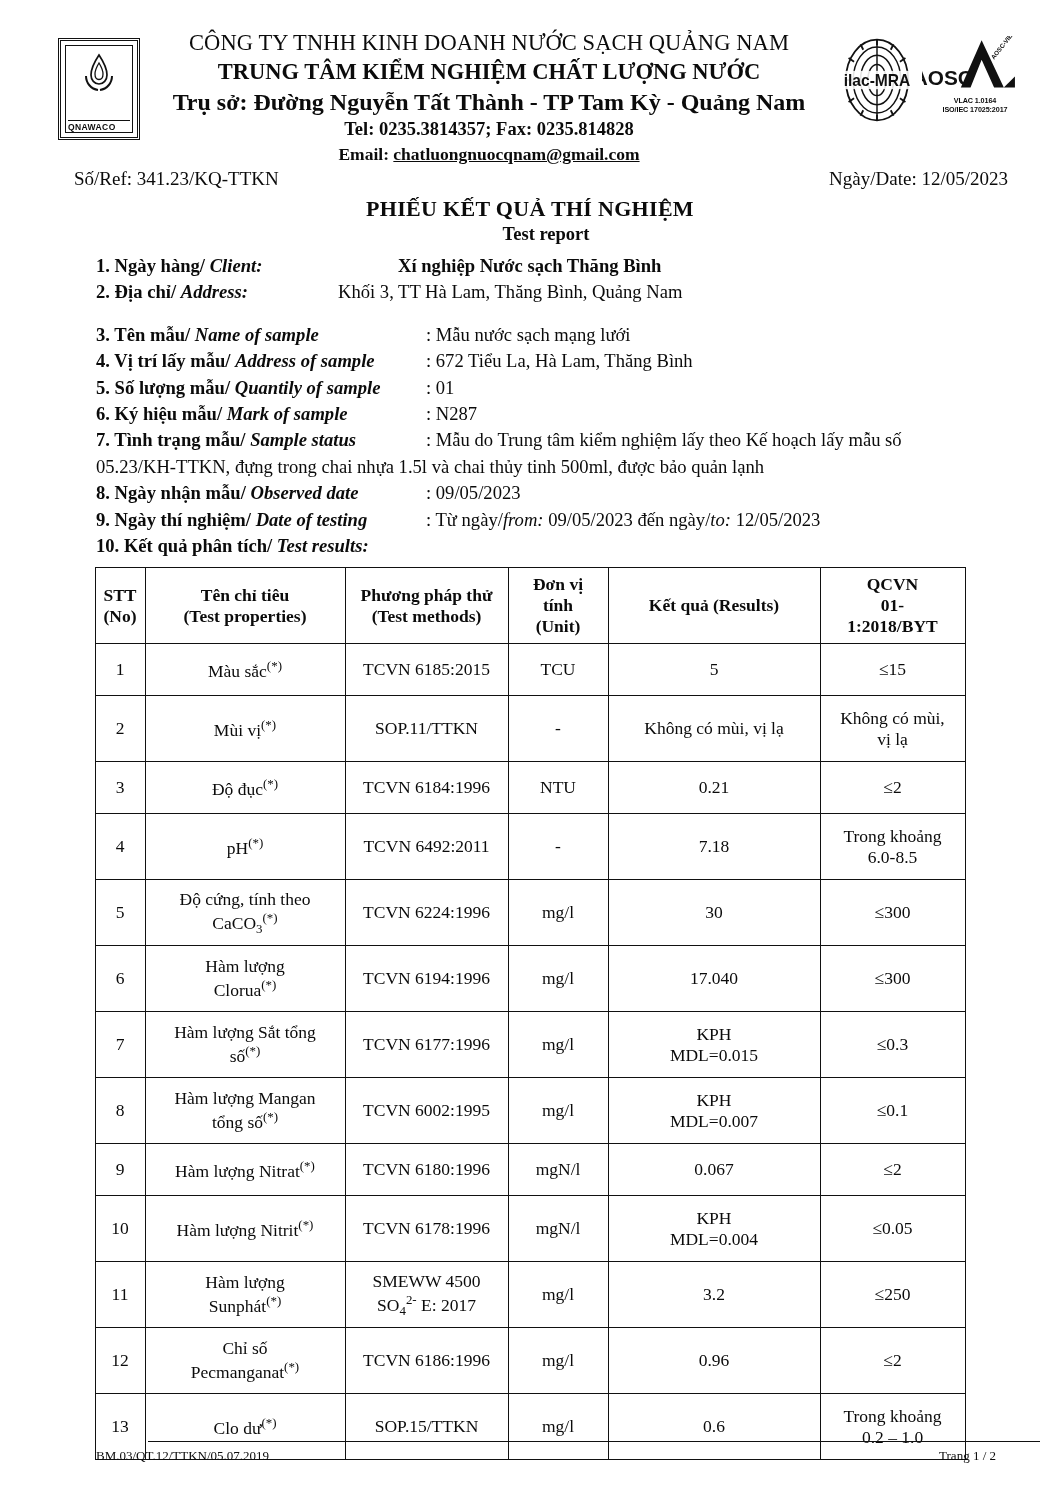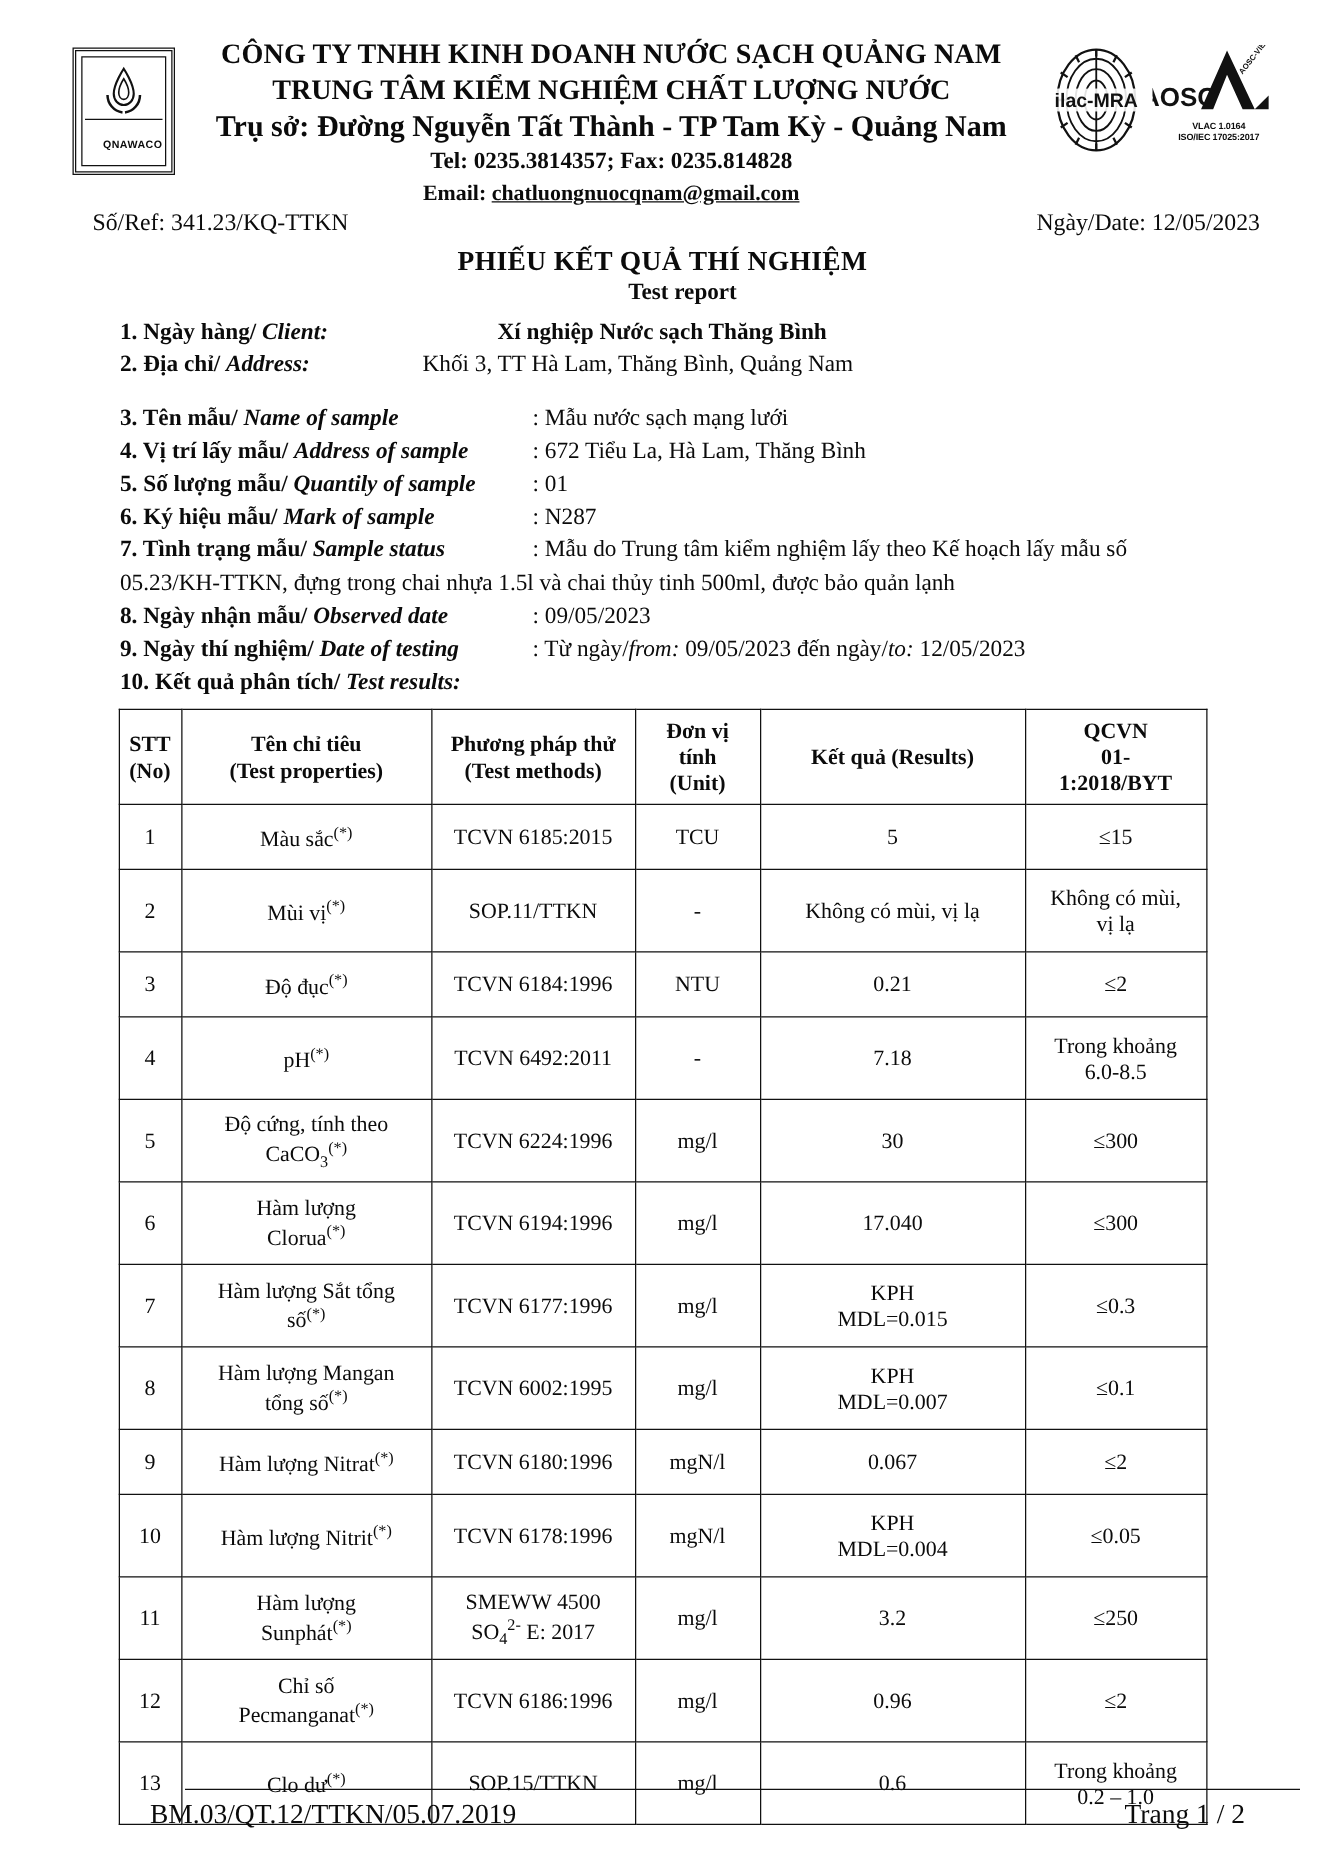--- a/index.html
+++ b/index.html
@@ -44,39 +44,39 @@
     border: 1.5px solid #111;
   }
   .logo-drop {
     position: relative;
     margin-top: 12px;
     width: 30px; height: 40px;
     z-index: 2;
   }
   .logo-name {
     position: absolute;
-    bottom: 17px; left: 7px; right: 7px;
-    text-align: right;
+    bottom: 5px; left: 7px; right: 7px;
+    text-align: left;
     font-family: "Liberation Sans", sans-serif;
     font-size: 8.5px;
     font-weight: 700;
     letter-spacing: .4px;
     border-top: 1.2px solid #111;
-    padding-top: 14px;
+    padding-top: 1px;
     z-index: 2;
   }
 
   .header-text {
     flex: 1;
     text-align: center;
     padding: 0 6px 0 4px;
     line-height: 1.18;
   }
   .h-line1 {
-    font-size: 22.5px; font-weight: 700; letter-spacing: .1px;
+    font-size: 22.5px; font-weight: 400; letter-spacing: .1px;
     white-space: nowrap;
   }
   .h-line2 {
     font-size: 22.5px; font-weight: 700; margin-top: 2px;
     white-space: nowrap;
   }
   .h-line3 {
     font-size: 24px; font-weight: 700; margin-top: 3px;
     white-space: nowrap;
   }
@@ -185,22 +185,21 @@
     padding: 0 64px 0 96px;
   }
   .footer-rule {
     border-top: 1.6px solid #111;
     margin: 0 0 6px 52px;
     width: 892px;
   }
   .footer-row {
     display: flex;
     justify-content: space-between;
-    font-size: 22px;
-    margin-left: 24px;
+    font-size: 13px;
   }
 </style>
 </head>
 <body>
 
 <div class="page">
 
   <div class="header">
 
     <div class="logo-qnawaco">

